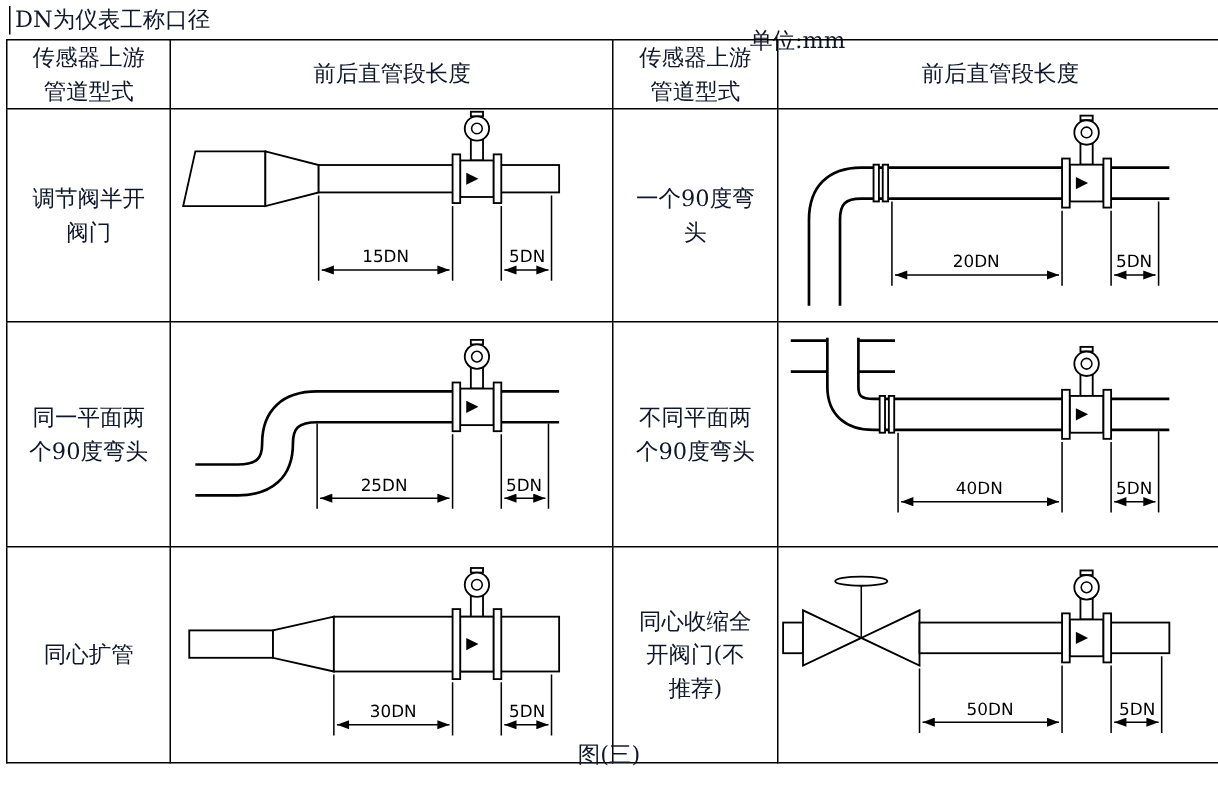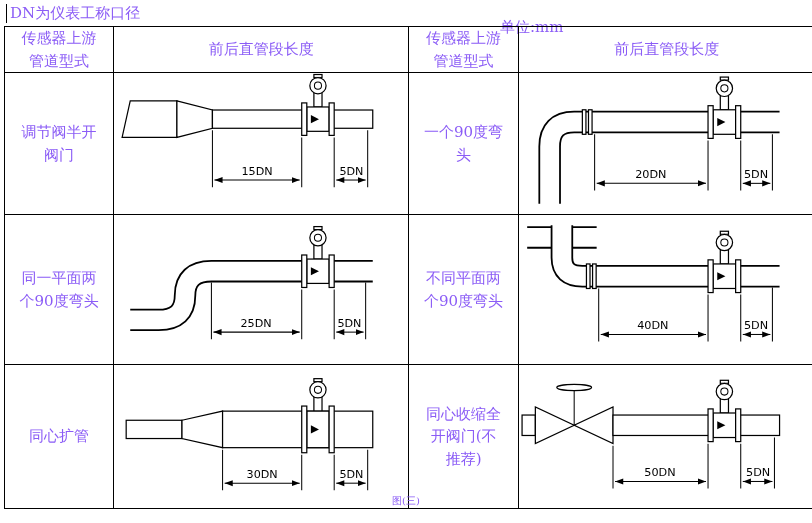--- a/index.html
+++ b/index.html
@@ -1,19 +1,19 @@
 <!DOCTYPE html>
 <html><head>
 <meta charset="utf-8">
 <style>
   * { margin:0; padding:0; box-sizing:border-box; }
   body { background:#fff; }
   .page {
     position:relative; width:812px; height:523px; background:#fff;
-    font-family:"DejaVu Serif","Liberation Serif",serif; color:#8b5cf6;
+    font-family:"DejaVu Serif","Liberation Serif",serif; color:#0f172a;
   }
   .topbar { position:absolute; top:4px; left:4px; right:4px; height:22px; font-size:15px; }
   .topbar .note-left { position:absolute; left:2px; top:0; border-left:1px solid #000; padding-left:3px; }
   .topbar .unit { position:absolute; left:460px; top:14px;margin-left:36px; }
   table.spec-table {
     position:absolute; top:26px; left:4px; width:812px;
     border-collapse:collapse; table-layout:fixed;
   }
   table.spec-table th, table.spec-table td {
     border:1px solid #000; text-align:center; vertical-align:middle;
@@ -21,21 +21,21 @@
   }
   th.col-type, td.type { width:108px; padding:0 14px; line-height:1.5; word-break:break-all; }
   th.col-len-l { width:292px; }
   th.col-len-r { width:294px; }
   tr.head th { height:29px; }
   tr.r1 td { height:142px; }
   tr.r2 td { height:150px; }
   tr.r3 td { height:144px; }
   td.diag { padding:0; }
   td.diag svg.diagram { display:block; width:100%; height:100%; }
-  .caption { position:absolute; top:494px; left:0; width:100%; text-align:center; font-size:10px; }
+  .caption { position:absolute; top:494px; left:0; width:100%; text-align:center; font-size:15px; }
 
   
   .diagram .pipeO { fill:none; stroke:#000; stroke-width:22; }
   .diagram .pipeI { fill:none; stroke:#fff; stroke-width:18.5; }
   .diagram .shape { fill:#fff; stroke:#000; stroke-width:1.2; }
   .diagram .ext   { stroke:#000; stroke-width:1; fill:none; }
   .diagram .dim   { stroke:#000; stroke-width:1; fill:none; }
   .diagram .dimtext { font:11px "DejaVu Sans","Liberation Sans",sans-serif; text-anchor:middle; fill:#000; }
 </style>
 </head>

